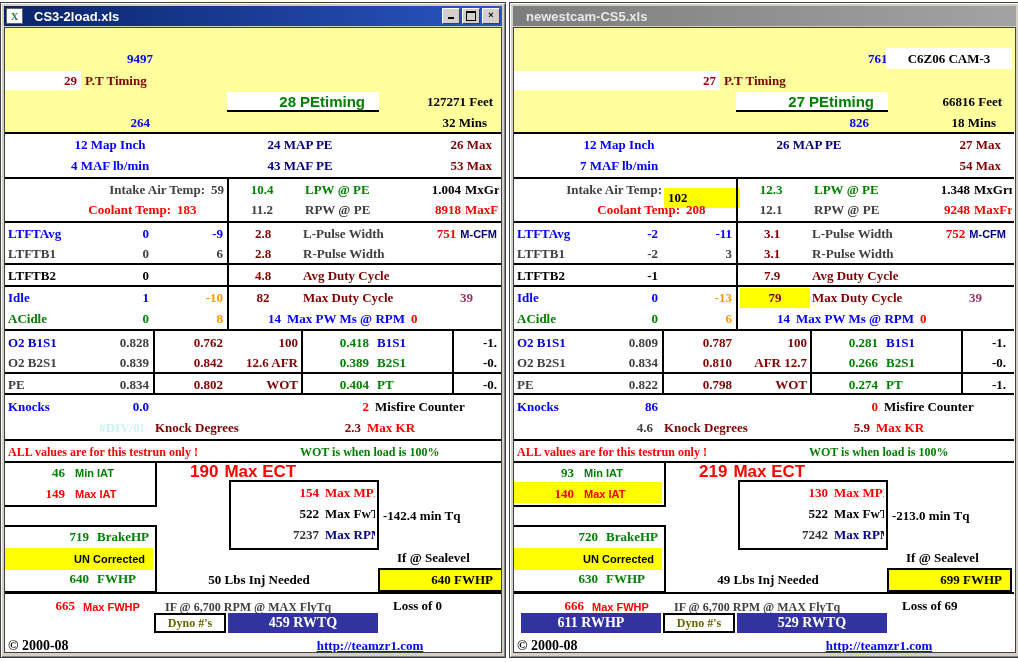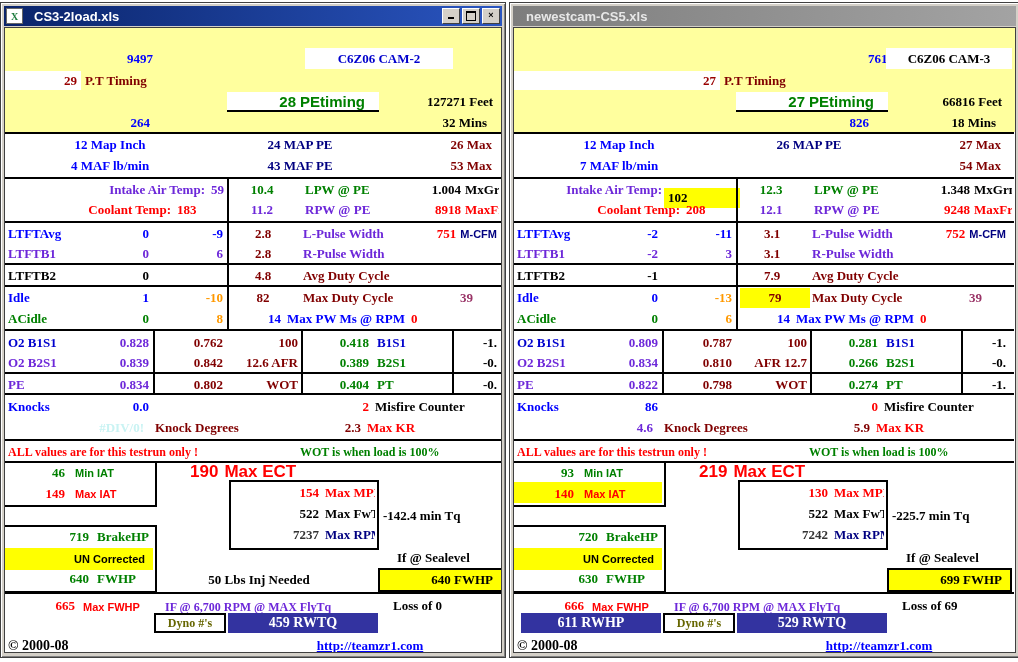--- a/index.html
+++ b/index.html
@@ -20,21 +20,21 @@
   .g-min{display:inline-block;width:6px;height:2px;background:#000;margin-top:8px}
   .g-max{display:inline-block;width:8px;height:7px;border:1px solid #000;border-top:2px solid #000;margin-top:2px}
   .content{position:relative;margin:1px 3px 3px 3px;height:624px;background:#fff;border:1px solid #404040;
            font-family:"Liberation Serif",serif;font-weight:bold;font-size:13px;color:#000;overflow:hidden}
   .yellowband{position:absolute;left:0;top:0;width:100%;height:104px;background:#ffff9e}
   .t{position:absolute;height:20px;line-height:20px;white-space:nowrap;overflow:hidden}
   .r{text-align:right}.c{text-align:center}.l{text-align:left}
   .ln{position:absolute;background:#000}
   .bx{position:absolute}
   .blue{color:#0000ff}.blu2{color:#0000cd}.navy{color:#000080}.maroon{color:#800000}
-  .brown{color:#6d28d9}.red{color:#ff0000}.dred{color:#990000}.green{color:#008000}
+  .brown{color:#404040}.red{color:#ff0000}.dred{color:#990000}.green{color:#008000}
   .orange{color:#ff9900}.purple{color:#993366}.olive{color:#666600}.pale{color:#c9f3f3}.gry{color:#333}
   .sans{font-family:"Liberation Sans",sans-serif}
   .s11{font-size:11px}.s12{font-size:12px}.s15{font-size:15px}.s17{font-size:17px}.s14{font-size:14px}
   .hl{background:#ffff00}
   .flexend{display:flex;justify-content:flex-end;gap:4px;align-items:flex-end}
   .flexrow{display:flex;gap:6px;align-items:flex-start}
   .navybar{position:absolute;height:20px;background:#3333a0;color:#fff;text-align:center;line-height:20px;font-size:14px}
   .dynobx{position:absolute;height:16px;background:#fff;border:2px solid #000;text-align:center;line-height:16px}
   .slbx{position:absolute;background:#ffff00;border:2px solid #000;text-align:right;line-height:20px;padding-right:8px}
   .link{color:#0000ff;text-decoration:underline}
@@ -49,23 +49,20 @@
     <span class="tbtns">
       <span class="tb"><span class="g-min"></span></span>
       <span class="tb"><span class="g-max"></span></span>
       <span class="tb">×</span>
     </span>
   </div>
   <div class="content">
     <div class="yellowband"></div>
 
     <div class="t r blue" style="left:0;top:21px;width:148px">9497</div>
-    <div class="bx" style="left:300px;top:20px;width:148px;height:21px;background:#fff;text-align:center;line-height:21px">
-      <span class="blu2">C6Z06 CAM-2</span>
-    </div>
     <div class="bx" style="left:0;top:43px;width:76px;height:19px;background:#fff"></div>
     <div class="t r dred" style="left:0;top:43px;width:72px">29</div>
     <div class="t l maroon" style="left:80px;top:43px;width:140px">P.T Timing</div>
     <div class="bx flexend" style="left:222px;top:64px;width:152px;height:20px;background:#fff;border-bottom:2px solid #000;padding-right:14px;box-sizing:border-box">
       <span class="green sans s15">28</span>
       <span class="green sans s15">PEtiming</span>
     </div>
     <div class="t r" style="left:330px;top:64px;width:158px;padding-right:10px">127271 Feet</div>
     <div class="t r blue" style="left:0;top:85px;width:145px">264</div>
     <div class="t r" style="left:370px;top:85px;width:112px;padding-right:10px">32 Mins</div>
@@ -339,29 +336,30 @@
       <span>219</span>
       <span>Max ECT</span>
     </div>
     <div class="bx" style="left:224px;top:452px;width:146px;height:66px;border:2px solid #000;background:#fff"></div>
     <div class="t r red" style="left:228px;top:455px;width:86px">130</div>
     <div class="t l red" style="left:320px;top:455px;width:50px">Max MPH</div>
     <div class="t r" style="left:228px;top:476px;width:86px">522</div>
     <div class="t l" style="left:320px;top:476px;width:50px">Max FwTq</div>
     <div class="t r gry" style="left:228px;top:497px;width:86px">7242</div>
     <div class="t l navy" style="left:320px;top:497px;width:50px">Max RPM</div>
-    <div class="t l" style="left:378px;top:478px;width:114px">-225.7 min Tq</div>
+    <div class="t l" style="left:378px;top:478px;width:114px">-213.0 min Tq</div>
     <div class="bx" style="left:0;top:497px;width:150px;height:64px;border:2px solid #000;border-left:none;background:#fff">
       <div class="bx hl" style="left:0;top:21px;width:148px;height:22px"></div>
     </div>
     <div class="t r green" style="left:0;top:499px;width:84px">720</div>
     <div class="t l green" style="left:92px;top:499px;width:56px">BrakeHP</div>
     <div class="t r sans s11" style="left:0;top:521px;width:140px">UN Corrected</div>
     <div class="t r green" style="left:0;top:541px;width:84px">630</div>
     <div class="t l green" style="left:92px;top:541px;width:56px">FWHP</div>
+    <div class="t c" style="left:158px;top:542px;width:192px">49 Lbs Inj Needed</div>
     <div class="t l" style="left:392px;top:520px;width:104px">If @ Sealevel</div>
     <div class="slbx" style="left:373px;top:540px;width:113px;height:20px">
       <span>699 FWHP</span>
     </div>
     <div class="ln" style="left:0;top:564px;width:500px;height:2px"></div>
     <div class="t r red" style="left:8px;top:568px;width:62px">666</div>
     <div class="t l red sans s11" style="left:78px;top:569px;width:80px">Max FWHP</div>
     <div class="t l brown s12" style="left:160px;top:569px;width:186px">IF @ 6,700 RPM @ MAX FlyTq</div>
     <div class="t l" style="left:388px;top:568px;width:102px">Loss of 69</div>
     <div class="navybar" style="left:7px;top:585px;width:140px">611 RWHP</div>

